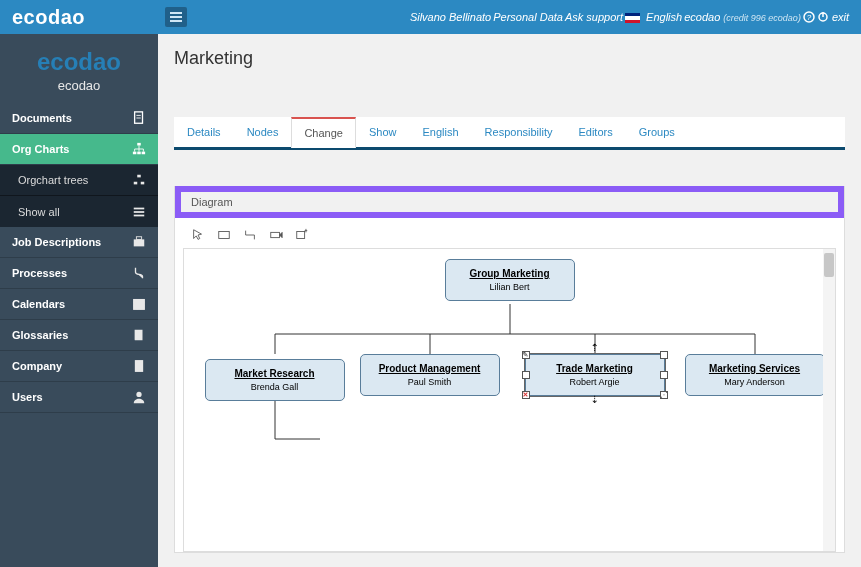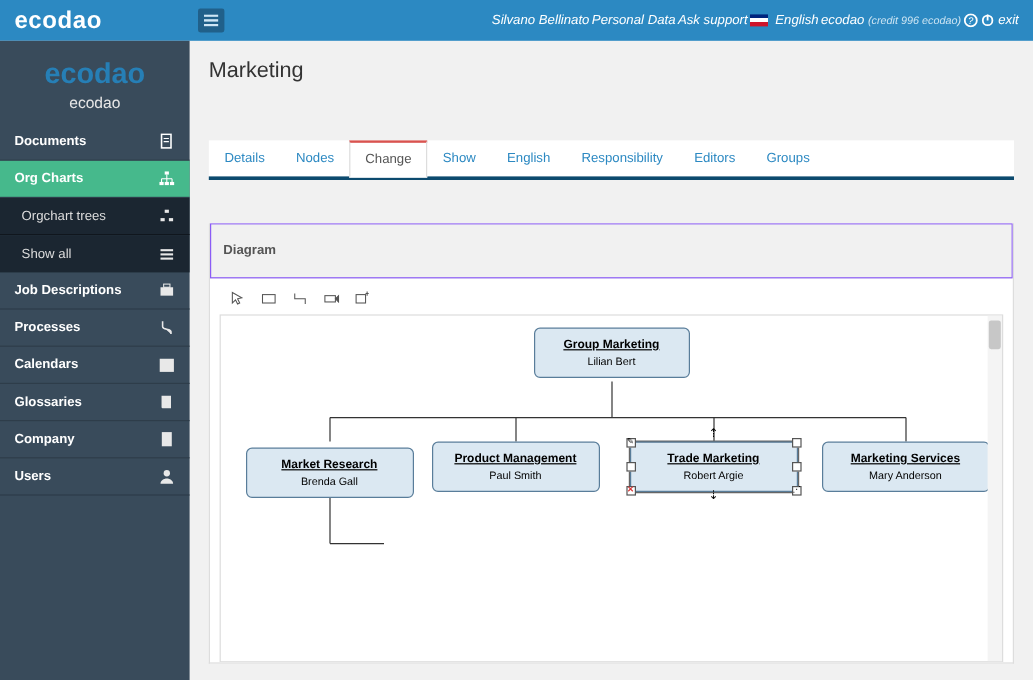--- a/index.html
+++ b/index.html
@@ -170,25 +170,25 @@
   border:1px solid #ddd;
   border-top:none;
   flex:1;
   padding: 6px 8px 0;
   display:flex;
   flex-direction:column;
   overflow:hidden;
 }
 .diagram-header {
   font-size:11px;
-  font-weight:bold;
+  font-weight:normal;
   color:#555;
-  padding: 16px 2px;
+  padding: 4px 2px;
   background:#f1f1f1;
-  border:1px solid #8b5cf6;
+  border:6px solid #8b5cf6;
   margin: -6px -8px 6px;
   padding-left:10px;
 }
 .toolbar {
   display:flex;
   gap:12px;
   padding: 4px 8px 6px;
 }
 .tool { width:14px; height:14px; cursor:pointer; }
 .canvas-wrap {

